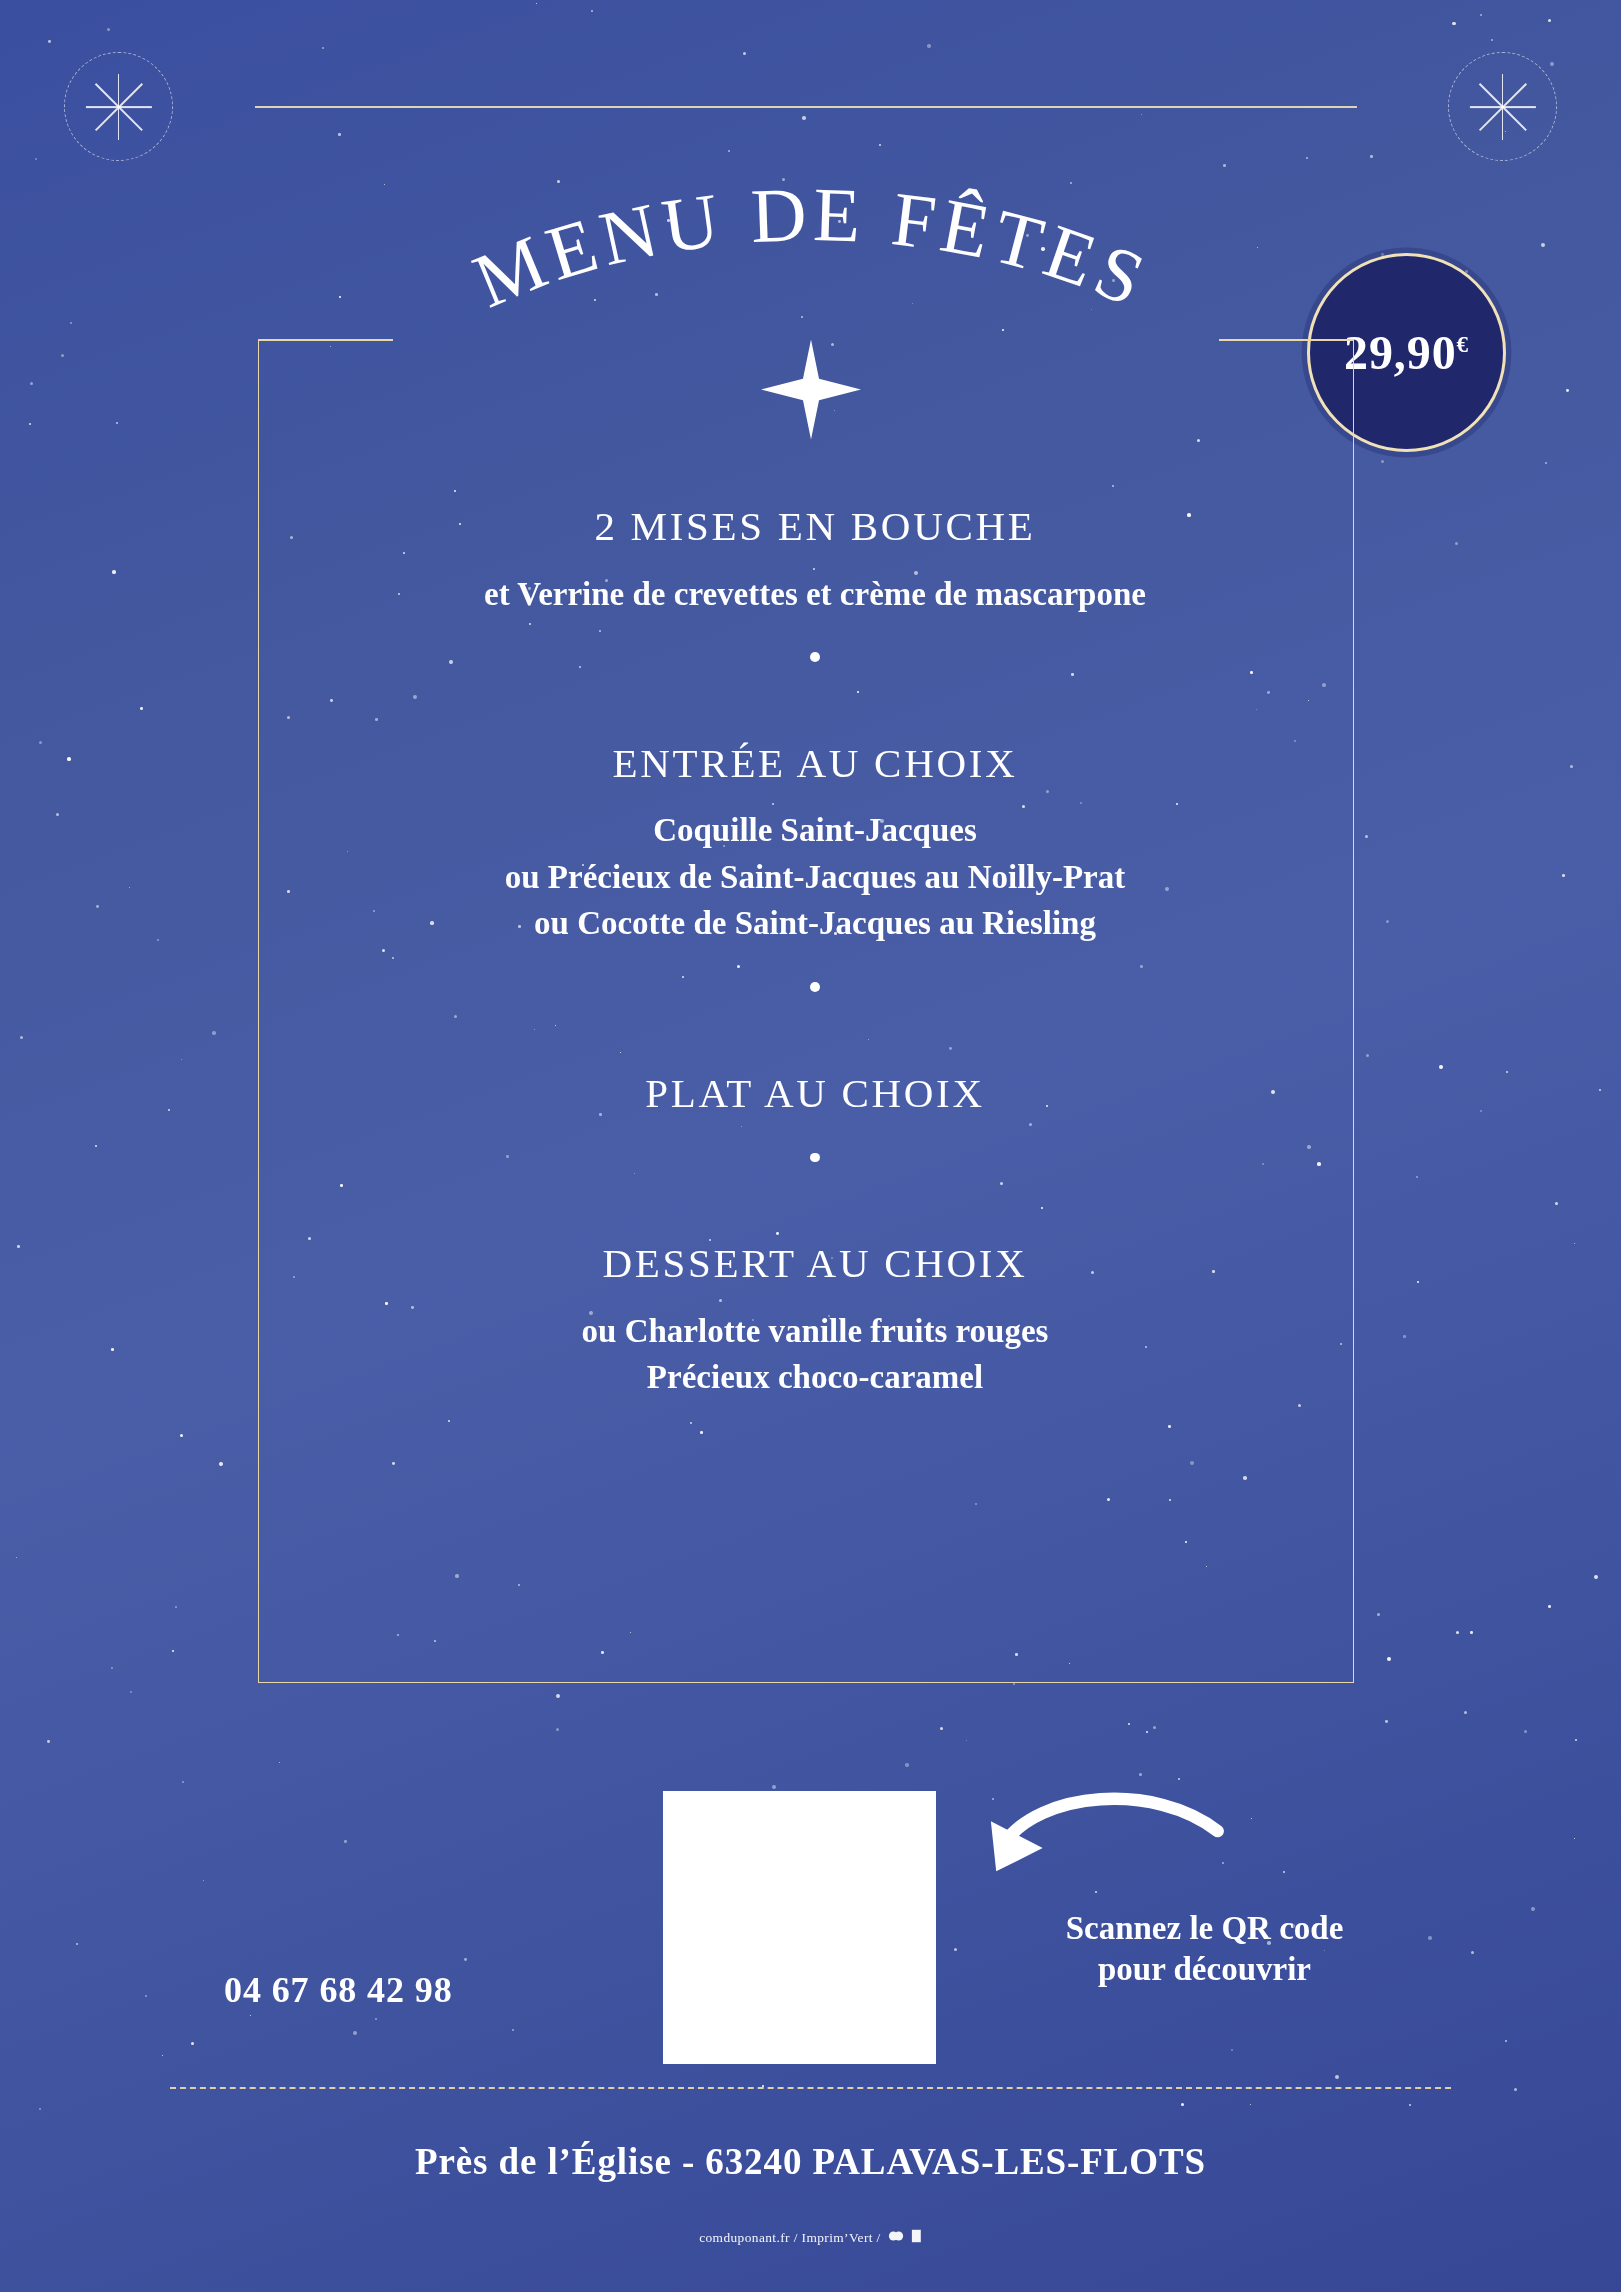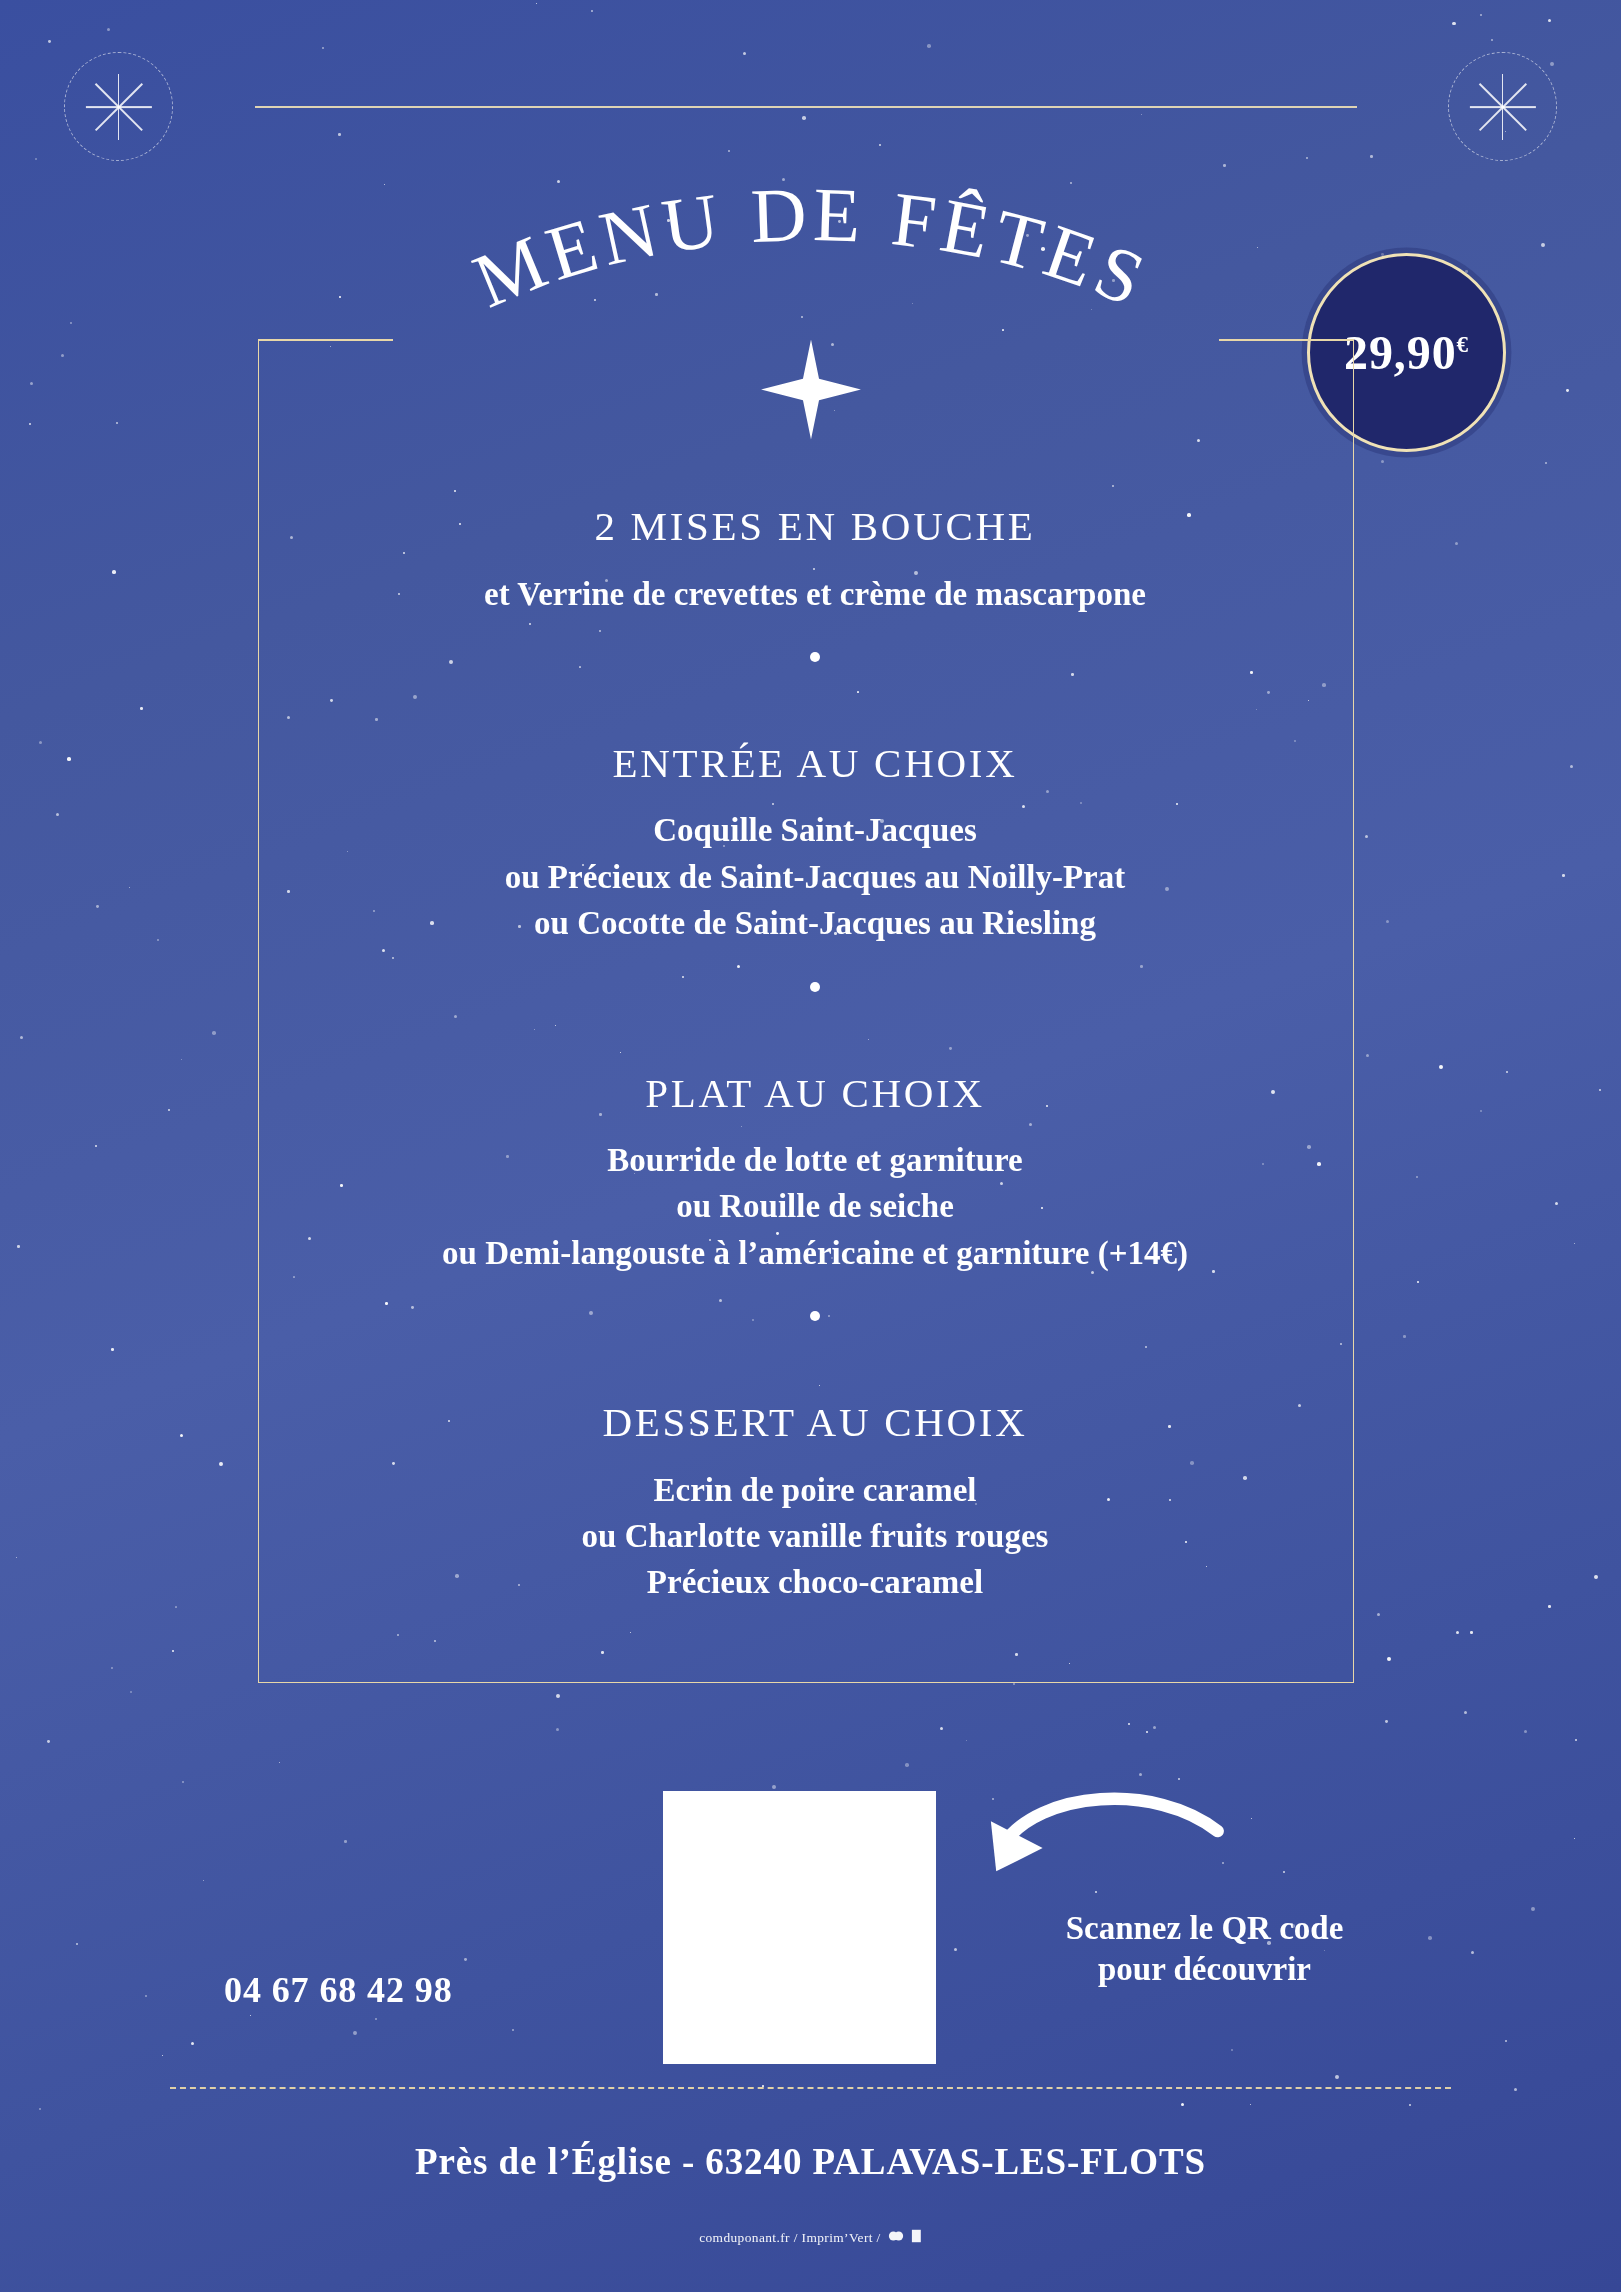--- a/index.html
+++ b/index.html
@@ -430,32 +430,26 @@
     <div class="course-lines">
       <div>Coquille Saint-Jacques</div>
       <div>ou Précieux de Saint-Jacques au Noilly-Prat</div>
       <div>ou Cocotte de Saint-Jacques au Riesling</div>
     </div>
     <div class="sep-dot"></div>
   </div>
 
   <div class="course">
     <h2 class="course-title">PLAT AU CHOIX</h2>
-    <div class="course-lines">
-      <div>Bourride de lotte et garniture</div>
-      <div>ou Rouille de seiche</div>
-      <div>ou Demi-langouste à l’américaine et garniture (+14€)</div>
-    </div>
     <div class="sep-dot"></div>
   </div>
 
   <div class="course">
     <h2 class="course-title">DESSERT AU CHOIX</h2>
     <div class="course-lines">
-      <div>Ecrin de poire caramel</div>
       <div>ou Charlotte vanille fruits rouges</div>
       <div>Précieux choco-caramel</div>
     </div>
   </div>
 
 </div>
 
 <div class="phone">04 67 68 42 98</div>
 
 <div class="qr">

